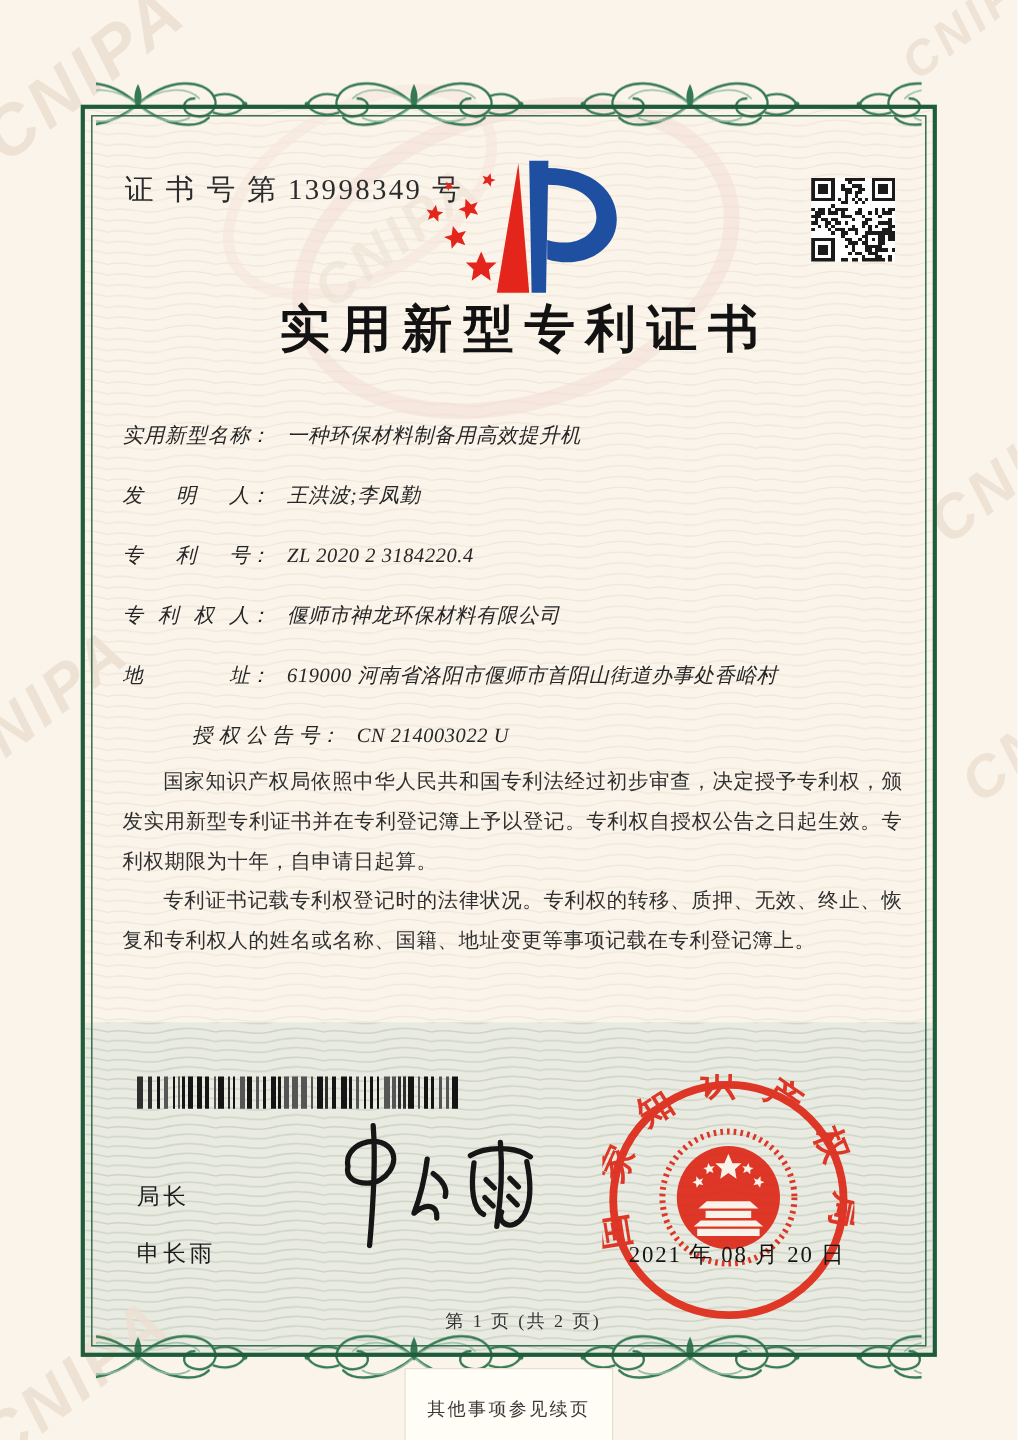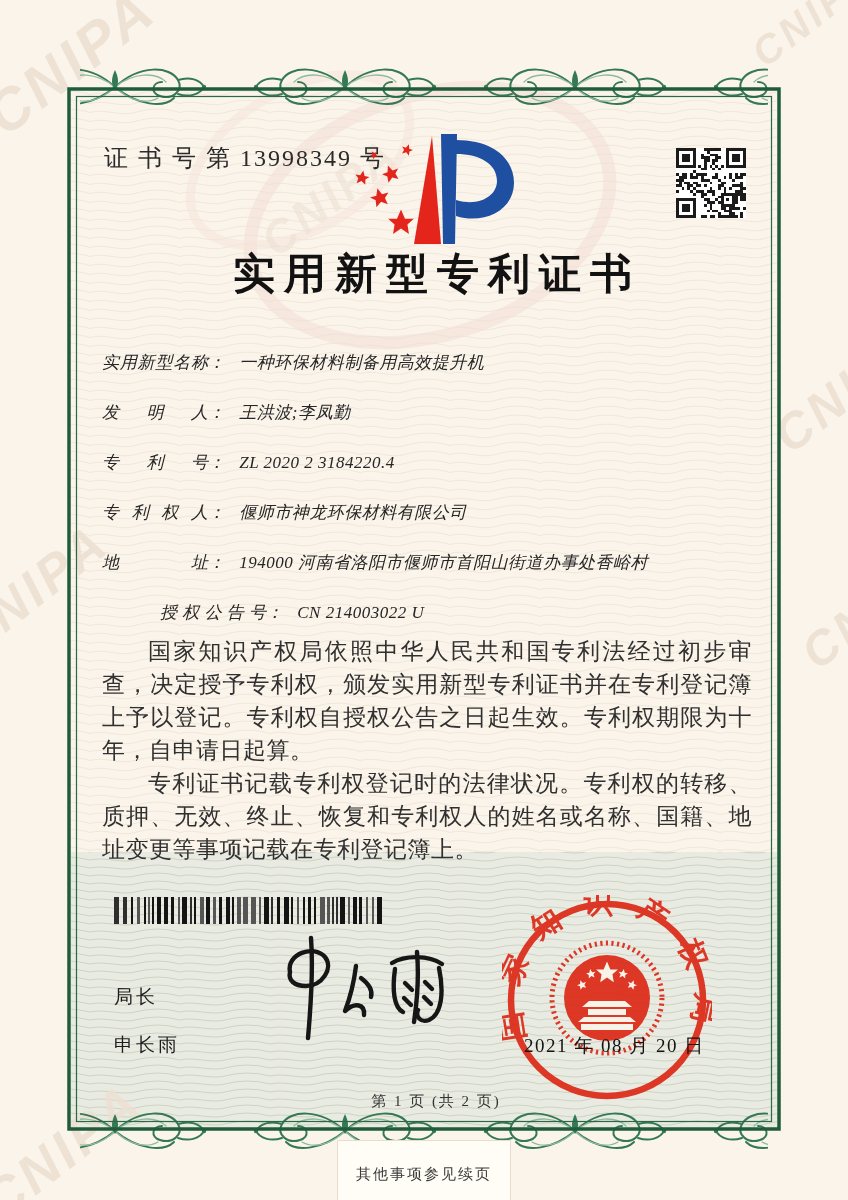--- a/index.html
+++ b/index.html
@@ -24,21 +24,21 @@
 
   .fields  { left:102px; top:352px; width:650px; font-size:17px; line-height:21px; }
   .row     { margin-bottom:29px; white-space:nowrap;font-style:italic; }
   .flabel  { display:inline-block; width:106px; text-align:justify; text-align-last:justify; vertical-align:top; }
   .colon   { display:inline-block; vertical-align:top; }
   .fvalue  { display:inline-block; margin-left:10px; vertical-align:top; letter-spacing:.5px; }
   .grant   { display:flex; margin-bottom:0; }
   .pair2   { margin-left:58px; }
 
   .paras   { margin-top:12px; }
-  .paras p { font-size:23px; line-height:33px; text-align:justify; text-indent:2em; letter-spacing:.5px; color:#303030; }
+  .paras p { font-size:17px; line-height:33px; text-align:justify; text-indent:2em; letter-spacing:.5px; color:#303030; }
 
   .sig-block { left:114px; top:984px; font-size:19px; letter-spacing:3px; color:#1c1c1c; }
   .sig-block .nm { margin-top:22px; }
   .sig-svg  { left:252px; top:932px; z-index:3; }
 
   .seal-wrap { left:502px; top:895px; z-index:3; }
   .seal-date { left:524px; top:1033px; font-size:19px; letter-spacing:1.5px; color:#141414; z-index:4; }
 
   .page-num { left:12px; top:1092px; width:100%; text-align:center; font-size:15px; letter-spacing:2px; color:#333; }
   .cont-note { left:50%; transform:translateX(-50%); top:1140px;
@@ -428,21 +428,21 @@
     <div class="row">
       <span class="flabel">专利号</span><span class="colon">：</span>
       <span class="fvalue">ZL 2020 2 3184220.4</span>
     </div>
     <div class="row">
       <span class="flabel">专利权人</span><span class="colon">：</span>
       <span class="fvalue">偃师市神龙环保材料有限公司</span>
     </div>
     <div class="row">
       <span class="flabel">地址</span><span class="colon">：</span>
-      <span class="fvalue">194000 河南省洛阳市偃师市首阳山街道办事处香峪村</span>
+      <span class="fvalue">619000 河南省洛阳市偃师市首阳山街道办事处香峪村</span>
     </div>
     <div class="row grant">
       <span class="pair2">
         <span class="flabel">授权公告号</span><span class="colon">：</span>
         <span class="fvalue">CN 214003022 U</span>
       </span>
     </div>
     <div class="paras">
       <p>国家知识产权局依照中华人民共和国专利法经过初步审查，决定授予专利权，颁发实用新型专利证书并在专利登记簿上予以登记。专利权自授权公告之日起生效。专利权期限为十年，自申请日起算。</p>
       <p>专利证书记载专利权登记时的法律状况。专利权的转移、质押、无效、终止、恢复和专利权人的姓名或名称、国籍、地址变更等事项记载在专利登记簿上。</p>

